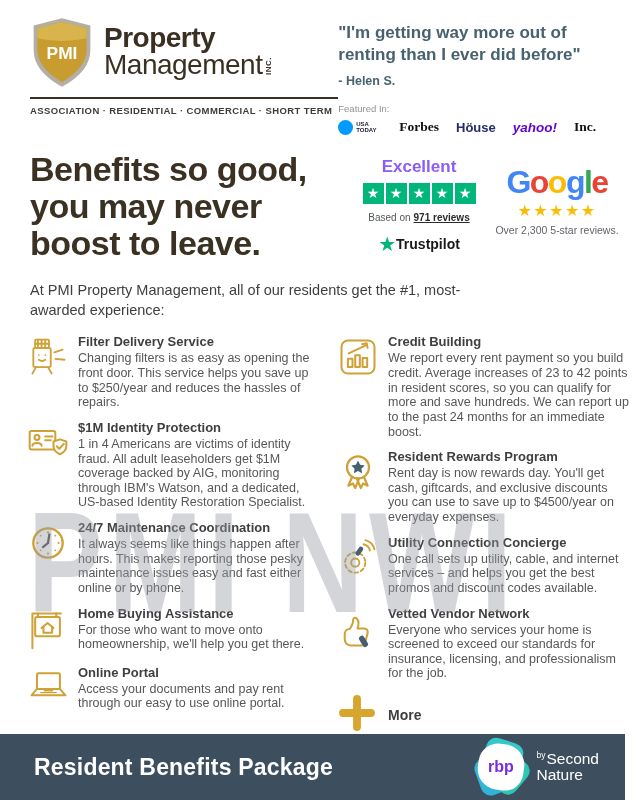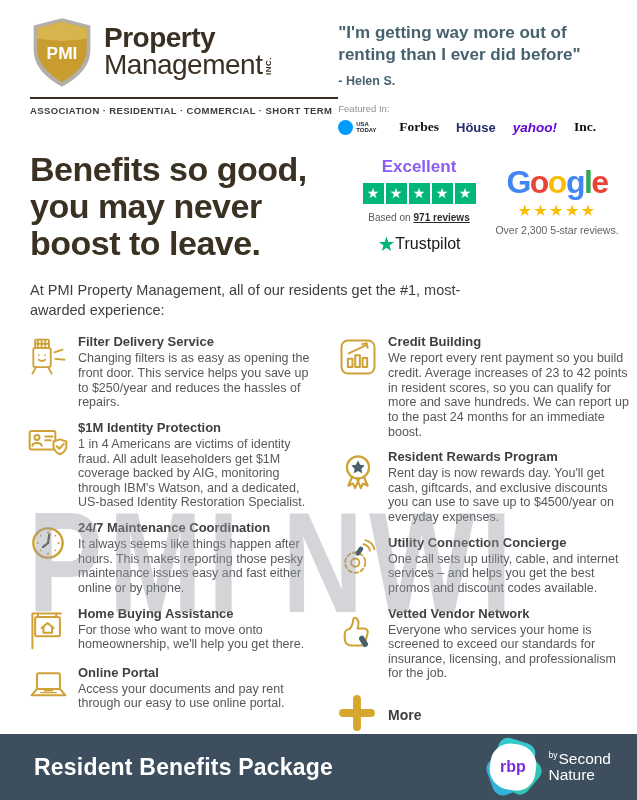--- a/index.html
+++ b/index.html
@@ -39,21 +39,21 @@
   .headline span { display:block; }
   .reviews { display:flex; width:276px; padding-top:6px; }
   .trustpilot-col { width:152px; text-align:center; }
   .tp-excellent { font-size:17px; font-weight:800; color:#8b5cf6; }
   .tp-stars { margin-top:6px; display:flex; justify-content:center; gap:2px; }
   .tp-star-box { width:21px; height:21px; background:#00b67a; color:#fff; font-size:14px; line-height:21px; text-align:center; }
   .tp-based { margin-top:8px; font-size:10px; color:#545859; }
   .tp-based .count { font-weight:700; color:#2b2b2b; text-decoration:underline; margin-left:3px; }
   .tp-brand { margin-top:9px; display:flex; align-items:center; justify-content:center; }
   .tp-brand-star { color:#00b67a; font-size:20px; }
-  .tp-brand-name { margin-left:0; font-size:16px; font-weight:400; color:#191919; }
+  .tp-brand-name { margin-left:0; font-size:14px; font-weight:700; color:#191919; }
   .google-col { width:124px; text-align:center; padding-top:9px; }
   .google-word { font-size:32px; font-weight:600; letter-spacing:-1.5px; line-height:1; }
   .g-stars { margin-top:3px; color:#fbbc05; font-size:16px; letter-spacing:1.5px; }
   .g-caption { margin-top:4px; font-size:10.5px; color:#5f6368; }
 
   
   .intro { margin:20px 0 0 30px; width:458px; font-size:14.5px; line-height:1.35; color:#3f3f41; }
 
   
   .columns { display:flex; margin:14px 0 0 26px; gap:14px; }
@@ -65,21 +65,21 @@
   .bdesc { font-size:12.5px; line-height:1.17; color:#56575a; }
   .benefit.more-item { align-items:center; margin-top:6px; }
   .benefit.more-item .btitle { font-size:14px; margin-bottom:0; }
 
   
   .watermark { position:absolute; left:28px; top:480px; font-size:112px; font-weight:700;
     color:rgba(150,156,162,0.42); letter-spacing:6px; white-space:nowrap;
     transform:scaleY(1.28); transform-origin:top left; z-index:20; pointer-events:none; }
 
   
-  .footer { position:absolute; left:0; right:0; bottom:0; height:66px; background:#3d4f5e;
+  .footer { position:absolute; left:0; right:12px; bottom:0; height:66px; background:#3d4f5e;
     display:flex; align-items:center; justify-content:space-between; padding:0 26px 0 34px; }
   .footer-title { color:#fff; font-size:23px; font-weight:800; letter-spacing:0.2px; }
   .footer-right { display:flex; align-items:center; gap:8px; }
   .rbp-logo { position:relative; width:54px; height:54px; }
   .petal { position:absolute; width:38px; height:38px; border-radius:10px; }
   .petal-1 { background:#35c8ca; top:0; left:9px; transform:rotate(18deg); }
   .petal-2 { background:#31b4d8; bottom:1px; left:3px; transform:rotate(-20deg); }
   .petal-3 { background:#2fc4b4; bottom:3px; right:2px; transform:rotate(40deg); }
   .rbp-blob { position:absolute; inset:4px; background:#fff; border-radius:42% 45% 40% 45%;
     transform:rotate(8deg); display:flex; align-items:center; justify-content:center; }

